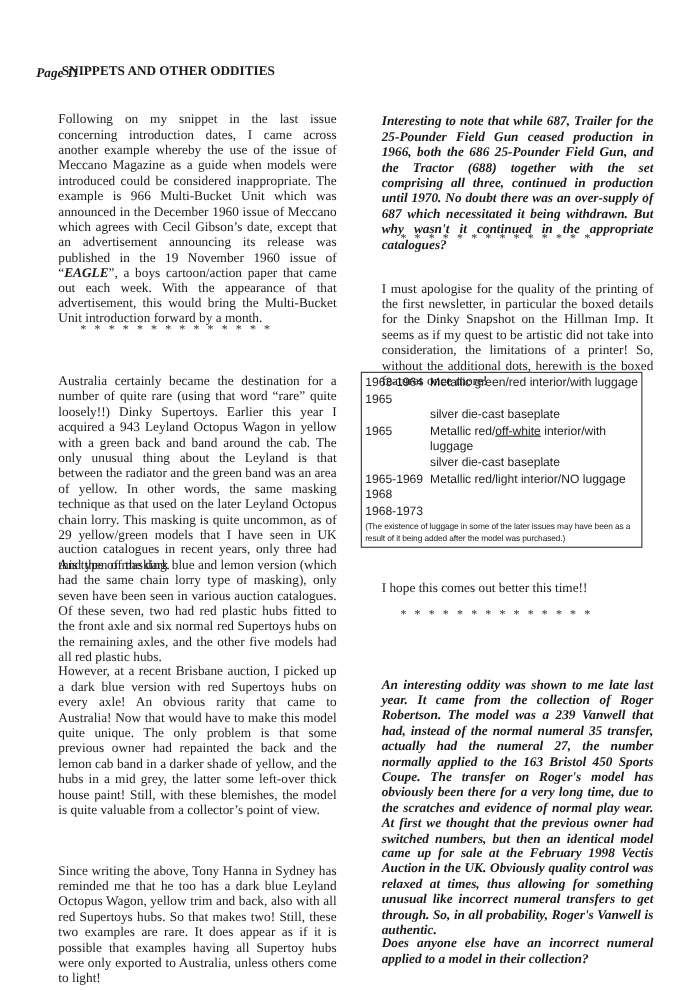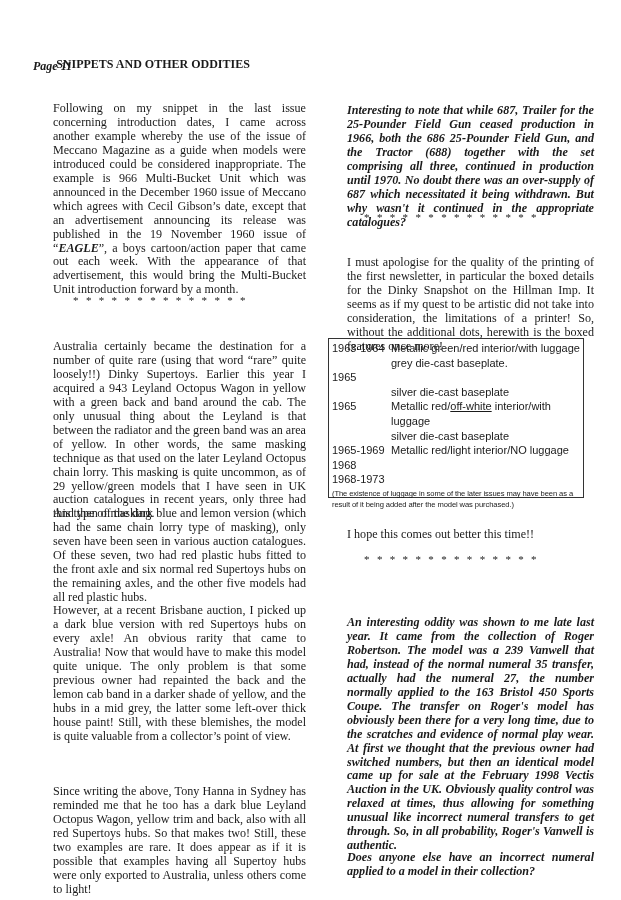--- a/index.html
+++ b/index.html
@@ -50,24 +50,20 @@
   <p class="para bi" style="top:835px">Does anyone else have an incorrect numeral applied to a model in their collection?</p>
 </div>
 
 <div class="box">
   <div id="box-rows">
       <div class="box-row">
         <span class="box-year">1963-1964</span>
         <span class="box-desc"><span>Metallic green/red interior/with luggage</span><u></u><span></span></span>
       </div>
       <div class="box-row">
-        <span class="box-year"></span>
-        <span class="box-desc"><span>grey die-cast baseplate.</span><u></u><span></span></span>
-      </div>
-      <div class="box-row">
         <span class="box-year">1965</span>
       </div>
       <div class="box-row">
         <span class="box-year"></span>
         <span class="box-desc"><span>silver die-cast baseplate</span><u></u><span></span></span>
       </div>
       <div class="box-row">
         <span class="box-year">1965</span>
         <span class="box-desc"><span>Metallic red/</span><u>off-white</u><span> interior/with luggage</span></span>
       </div>

